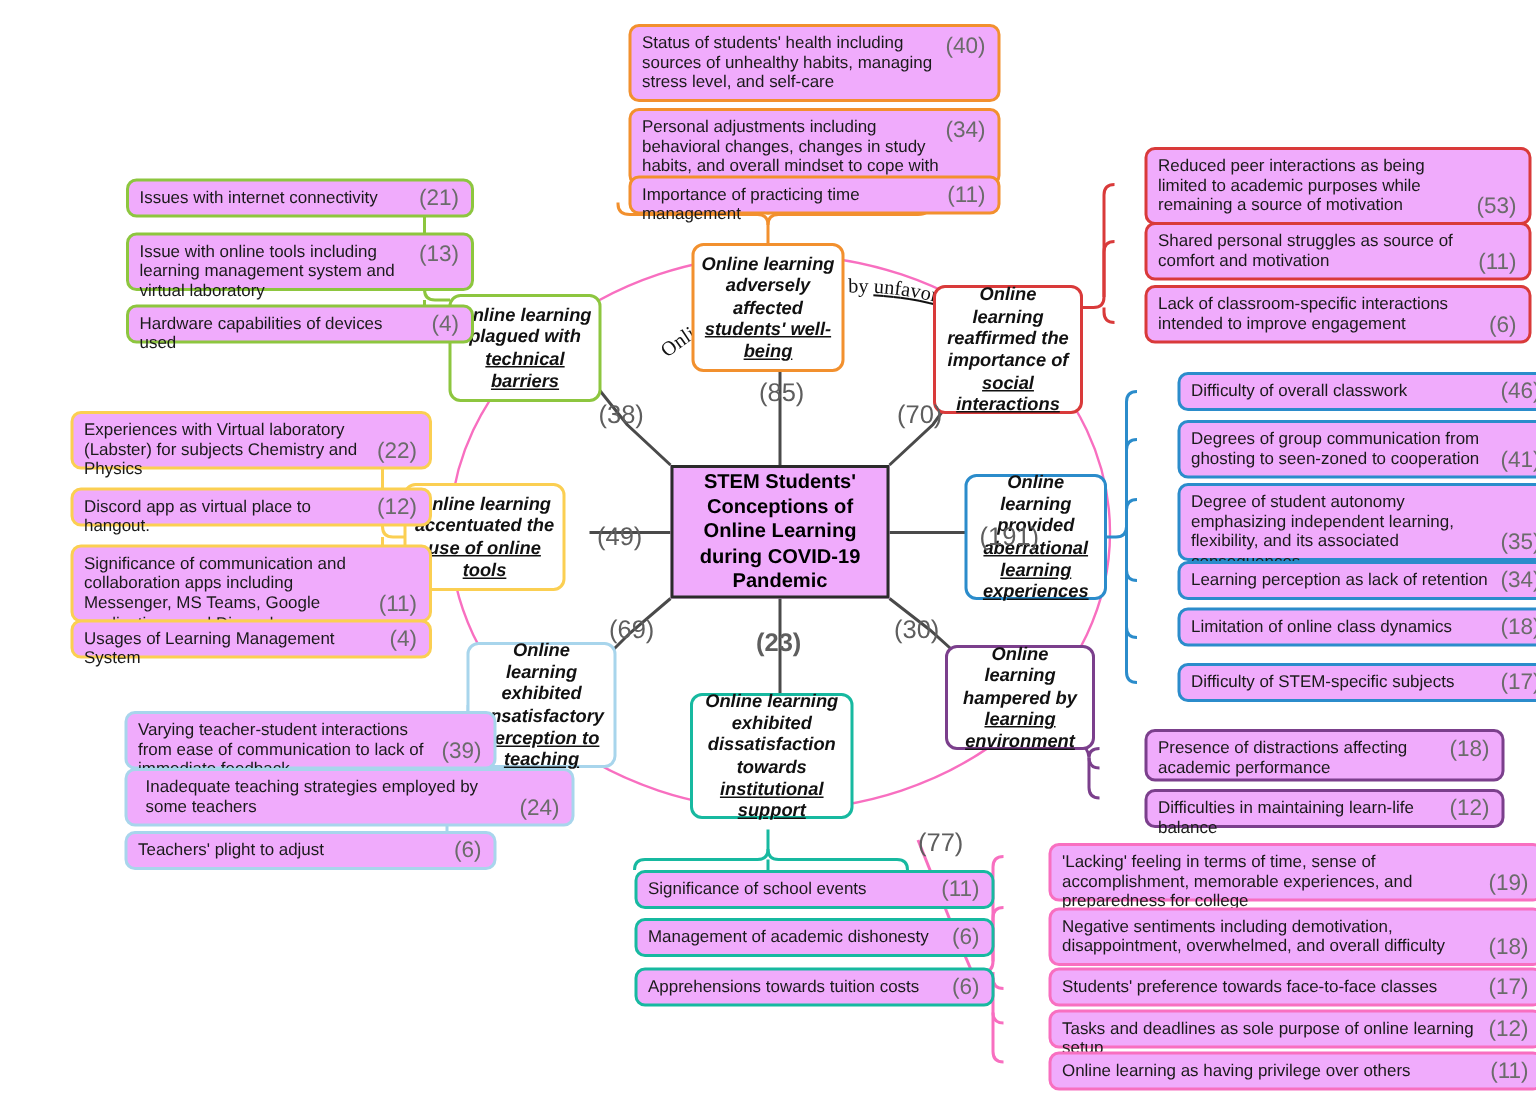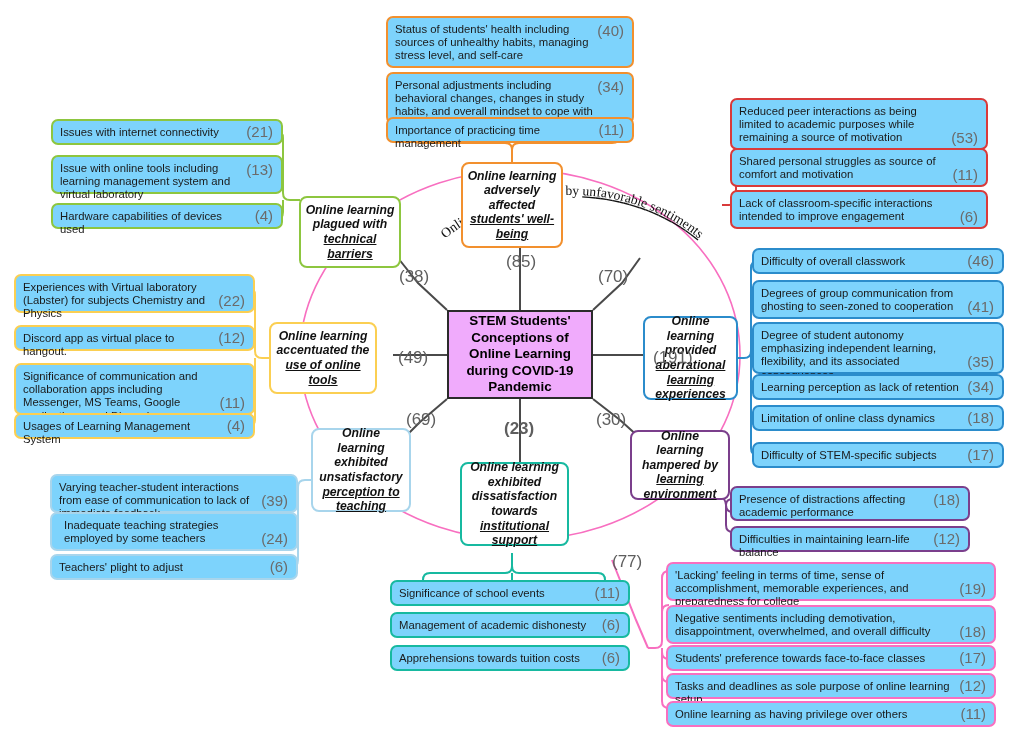--- a/index.html
+++ b/index.html
@@ -5,25 +5,26 @@
   html,body{margin:0;padding:0;background:#ffffff;}
   body{width:1024px;height:745px;font-family:"Liberation Sans",sans-serif;overflow:hidden;}
   #stage{position:relative;width:1024px;height:745px;}
   svg.layer{position:absolute;left:0;top:0;width:1024px;height:745px;pointer-events:none;}
 
   .leaf{
     position:absolute;
     box-sizing:border-box;
     border:2px solid #888;
     border-radius:7px;
-    background:#7dd3fc;
+    background:#f0abfc;
     font-size:11.3px;
     line-height:13.2px;
     color:#1a1a1a;
     padding:5px 7px 5px 7px;
+    margin-left:33px;
   }
   .leaf .txt{display:block;padding-right:30px;}
   .leaf .cnt{position:absolute;right:8px;bottom:4px;color:#6b6b6b;font-size:15px;}
   .leaf.one .cnt{top:50%;transform:translateY(-50%);bottom:auto;}
 
   .cat{
     position:absolute;
     box-sizing:border-box;
     border:2.2px solid #777;
     border-radius:8px;
@@ -178,20 +179,23 @@
   </div>
 
   <div class="cat c-ltblue" style="left:311px;top:428px;width:100px;height:84px;">
     <span>Online learning exhibited unsatisfactory <u>perception to teaching</u></span>
   </div>
 
   <div class="cat c-teal" style="left:460px;top:462px;width:109px;height:84px;">
     <span>Online learning exhibited dissatisfaction towards <u>institutional support</u></span>
   </div>
 
+  <div class="cat c-red" style="left:622px;top:190px;width:100px;height:86px;">
+    <span>Online learning reaffirmed the importance of <u>social interactions</u></span>
+  </div>
 
   <div class="cat c-blue" style="left:643px;top:316px;width:95px;height:84px;">
     <span>Online learning provided <u>aberrational learning experiences</u></span>
   </div>
 
   <div class="cat c-purple" style="left:630px;top:430px;width:100px;height:70px;">
     <span>Online learning hampered by <u>learning environment</u></span>
   </div>
 
   <div class="num" style="left:506px;top:252px;">(85)</div>
@@ -244,21 +248,21 @@
   </div>
   <div class="leaf c-yellow one" style="left:14px;top:413px;width:241px;height:26px;">
     <span class="txt">Usages of Learning Management System</span>
     <span class="cnt">(4)</span>
   </div>
 
   <div class="leaf c-ltblue" style="left:50px;top:474px;width:248px;height:39px;">
     <span class="txt">Varying teacher-student interactions from ease of communication to lack of immediate feedback</span>
     <span class="cnt">(39)</span>
   </div>
-  <div class="leaf c-ltblue" style="left:50px;top:512px;width:248px;height:39px;padding-left:12px;">
+  <div class="leaf c-ltblue" style="left:50px;top:512px;width:300px;height:39px;padding-left:12px;">
     <span class="txt">Inadequate teaching strategies employed by some teachers</span>
     <span class="cnt">(24)</span>
   </div>
   <div class="leaf c-ltblue one" style="left:50px;top:554px;width:248px;height:26px;">
     <span class="txt">Teachers' plight to adjust</span>
     <span class="cnt">(6)</span>
   </div>
 
   <div class="leaf c-teal one" style="left:390px;top:580px;width:240px;height:26px;">
     <span class="txt">Significance of school events</span>

